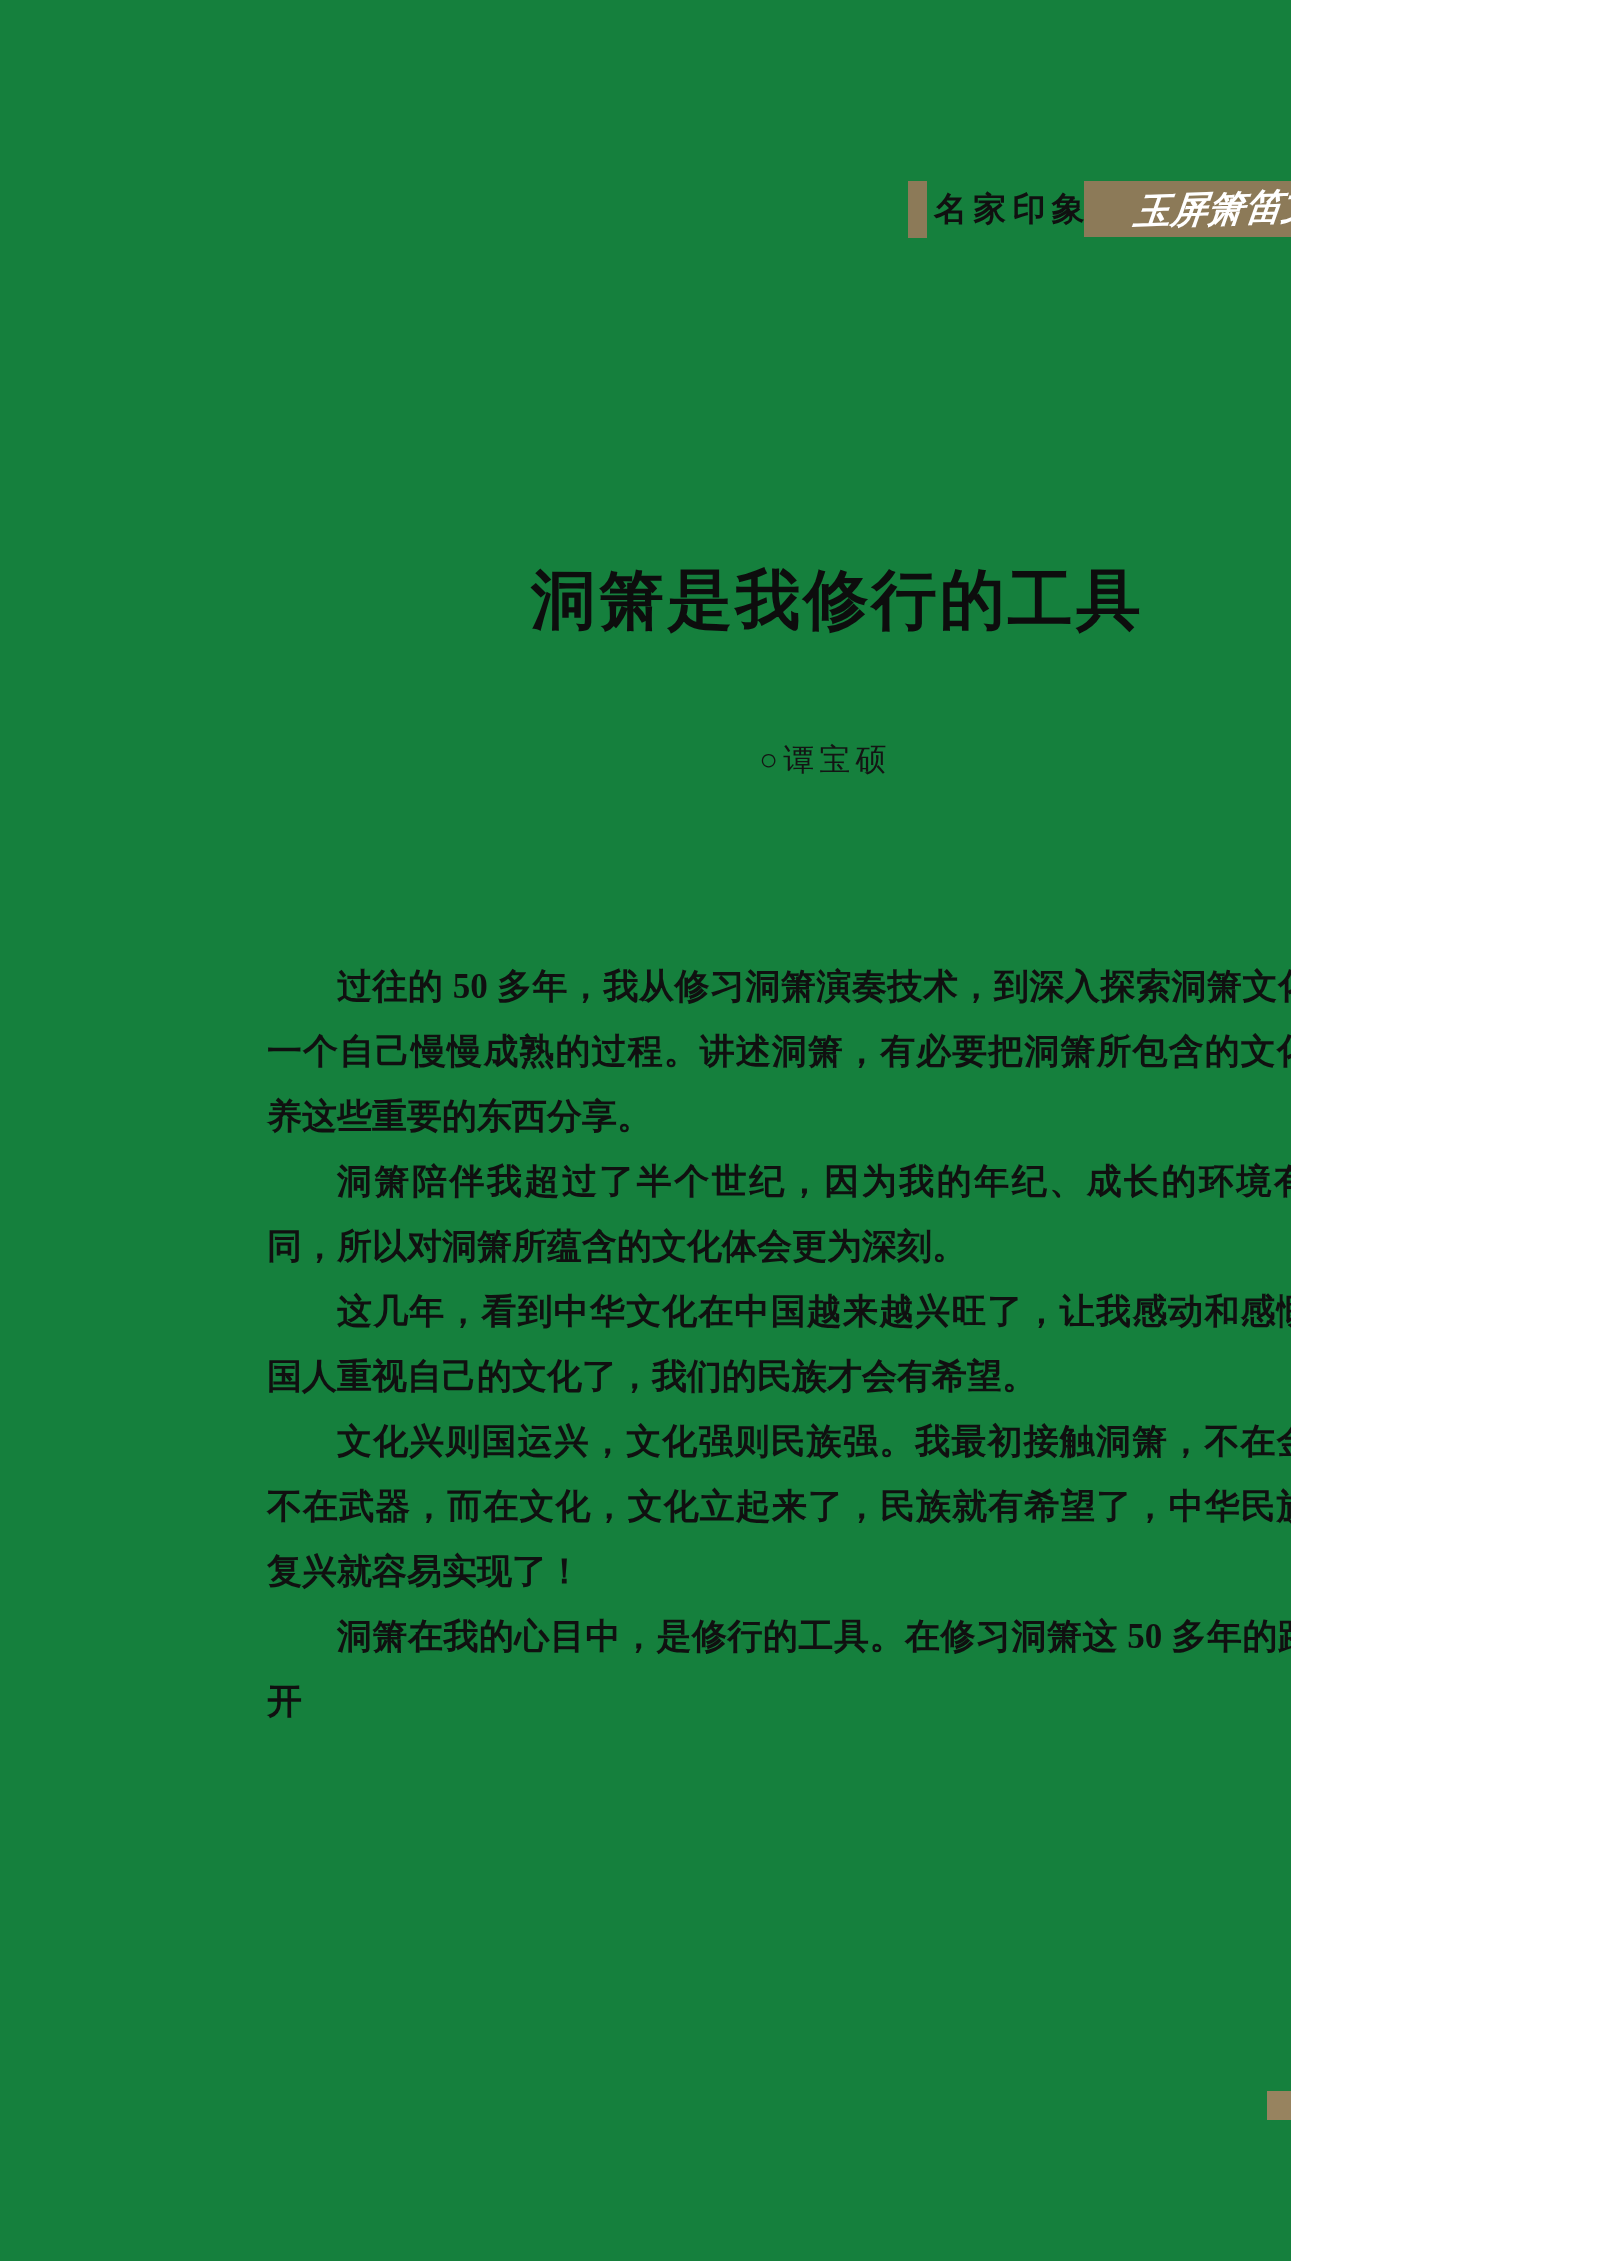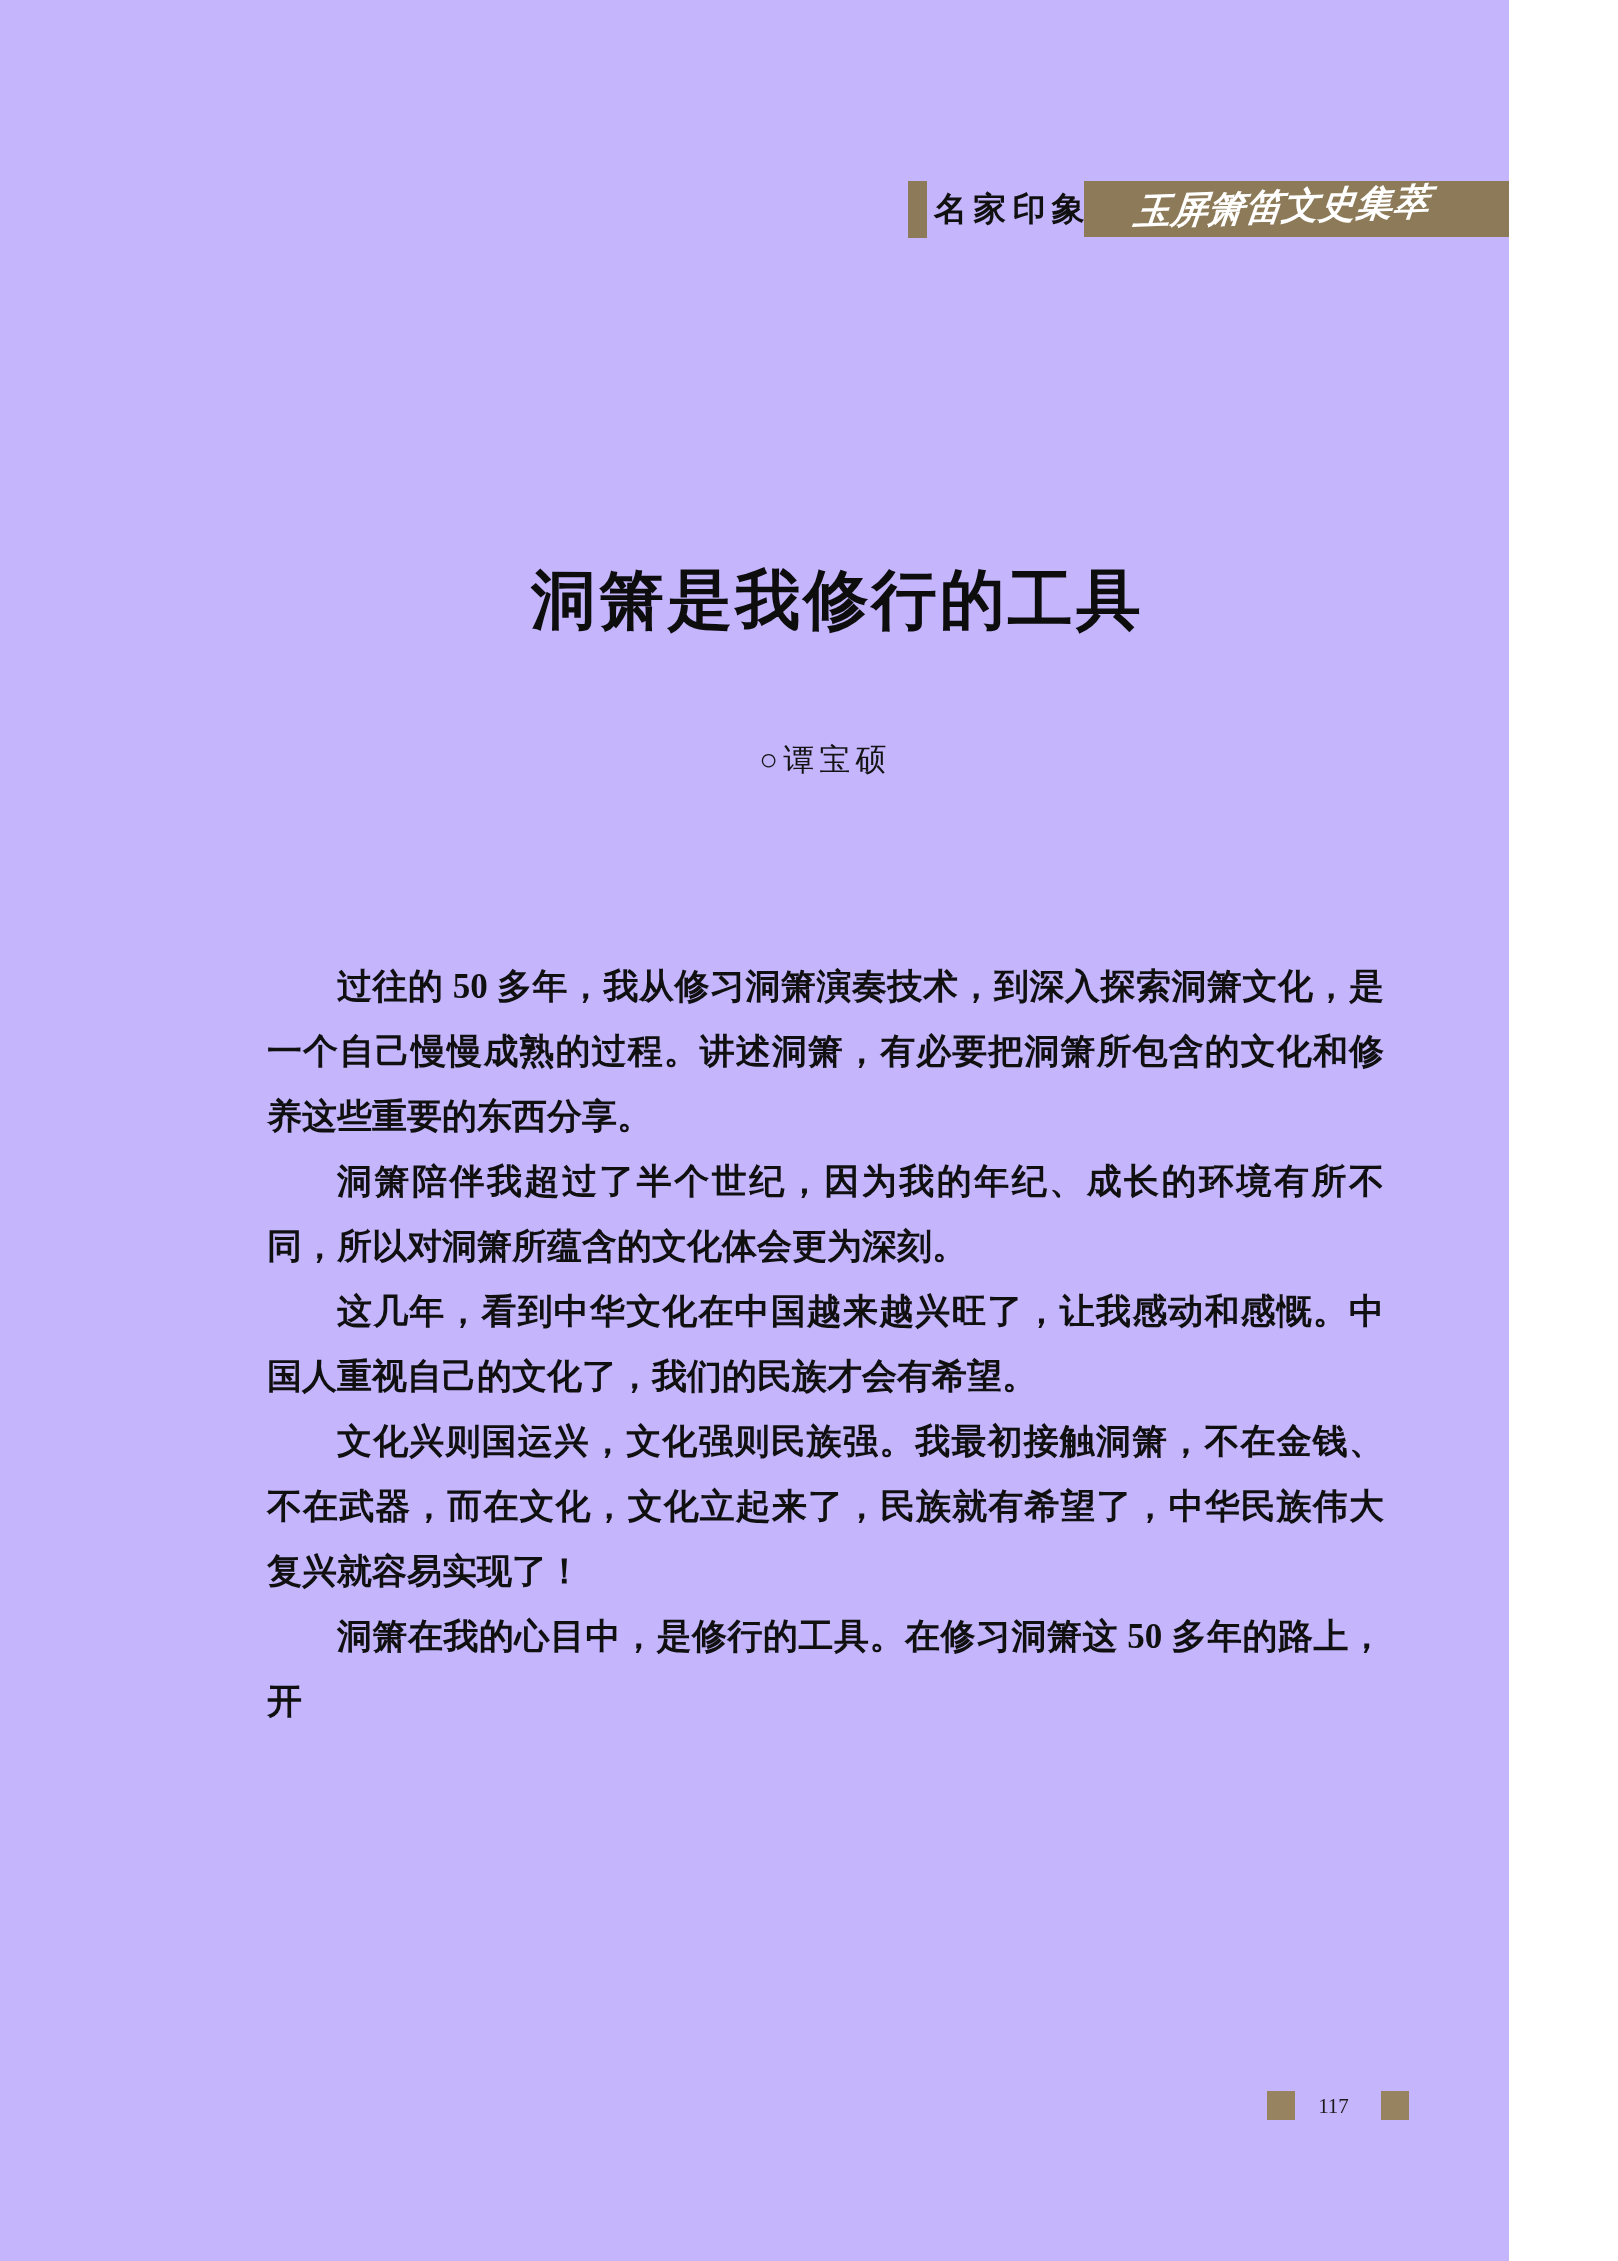--- a/index.html
+++ b/index.html
@@ -2,23 +2,23 @@
 <html style="font-size:8.3px"><head>
 <meta charset="utf-8">
 <style>
   html, body {
     margin: 0;
     padding: 0;
     background: #ffffff;
   }
   .page {
     position: relative;
-    width: 1509px;
+    width: 1291px;
     height: 2261px;
-    background: #c4b5fd;
+    background: #15803d;
     font-family: "Liberation Serif", "DejaVu Serif", serif;
     color: #111111;
     overflow: hidden;
   }
 
   
   .accent-bar {
     position: absolute;
     left: 908px;
     top: 181px;

